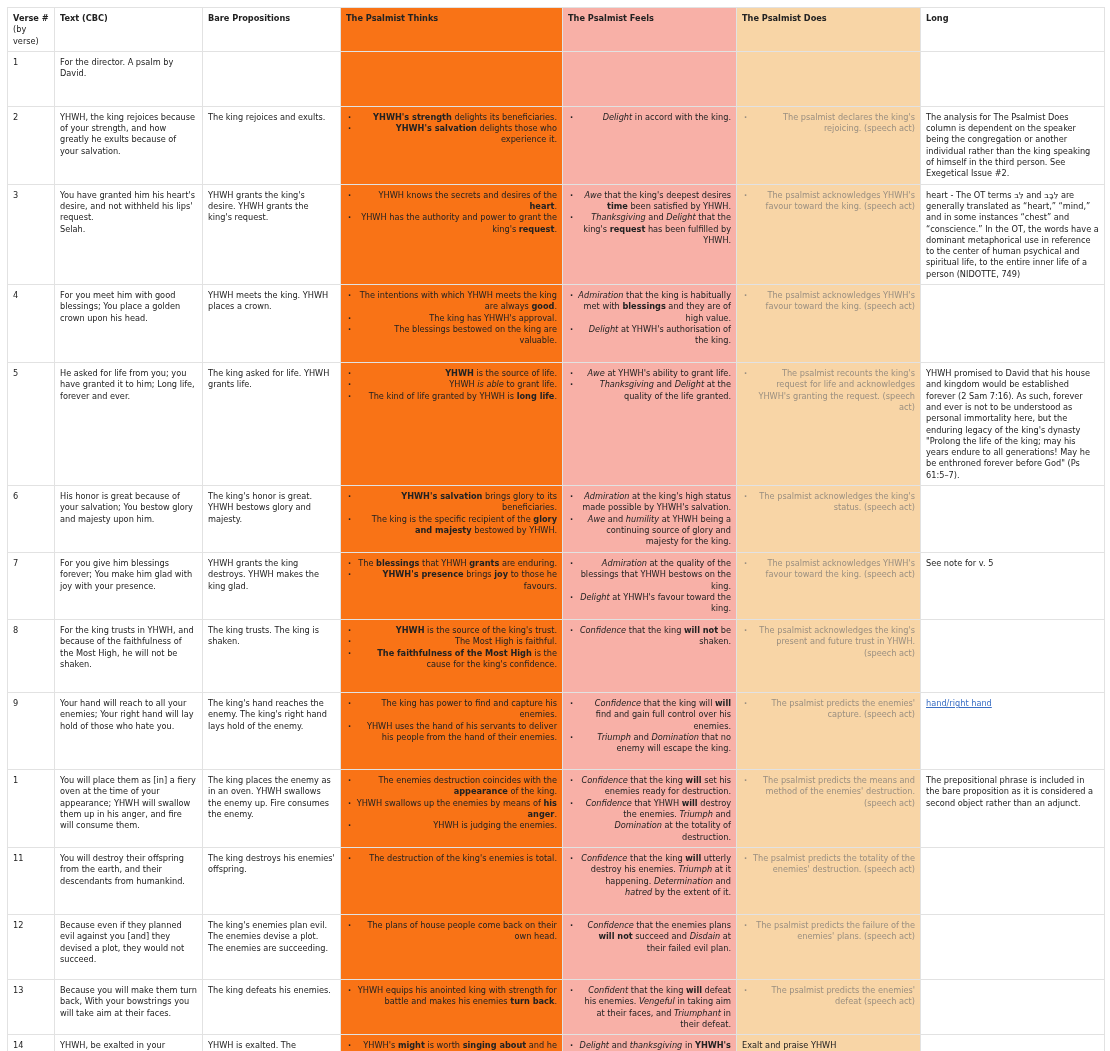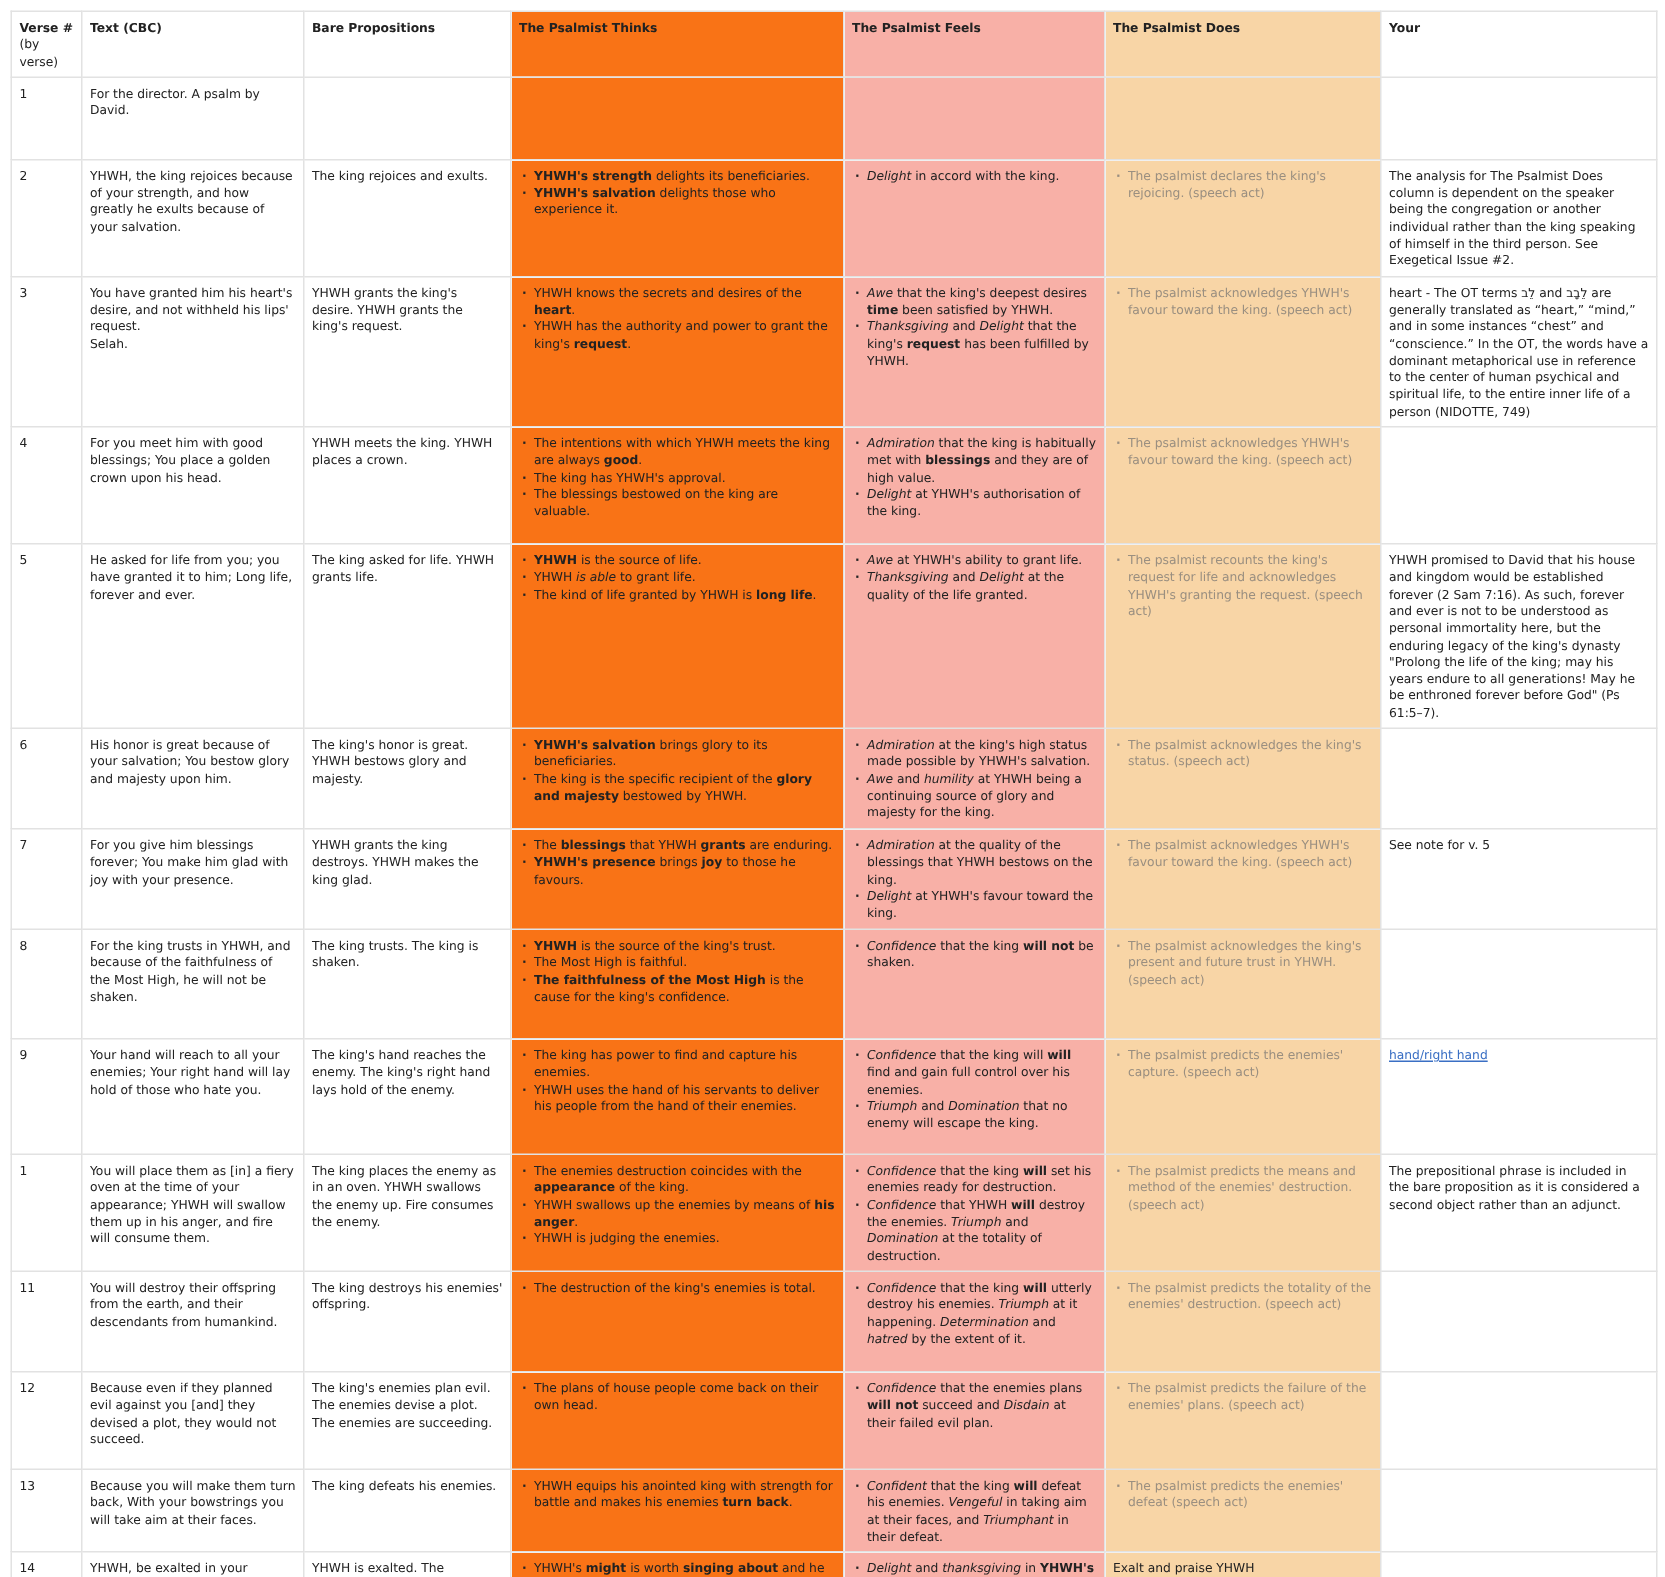--- a/index.html
+++ b/index.html
@@ -21,21 +21,21 @@
     word-wrap: break-word;
   }
   table.analysis th { font-weight: bold; }
   th .sub { font-weight: normal; display: block; }
   th.center { text-align: center; vertical-align: middle; }
   .thinks { background: #f97316; }
   .feels { background: #f8b0a7; margin-left: 23px; }
   .does { background: #f8d5a6; margin-top: 46px; }
   .notes { background: #ffffff; }
   ul.bullets { list-style: none; }
-  ul.bullets li { position: relative; padding-left: 10px; }
+  ul.bullets li { position: relative; padding-left: 10px; text-align: right; }
   ul.bullets li::before { content: "\00B7"; position: absolute; left: 2px; top: 0; font-weight: bold; }
   .does ul.bullets li { color: #9a8f80; }
   .does ul.bullets li::before { color: #9a8f80; }
   .link { color: #3a6fc4; text-decoration: underline; cursor: pointer; }
   b { font-weight: bold; }
   i { font-style: italic; }
   .pre { white-space: pre-line; margin-left: 23px; }
 </style>
 </head>
 <body>
@@ -54,21 +54,21 @@
     <tr style="height:41px">
       <th>
         <span>Verse #</span>
         <span class="sub">(by verse)</span>
       </th>
       <th>Text (CBC)</th>
       <th>Bare Propositions</th>
       <th class="thinks center">The Psalmist Thinks</th>
       <th class="feels center">The Psalmist Feels</th>
       <th class="does center">The Psalmist Does</th>
-      <th class="notes center">Your</th>
+      <th class="notes center">Long</th>
     </tr>
   </thead>
   <tbody id="table-body">
       <tr style="height: 55px;">
         <td>1</td>
         <td class="pre">For the director. A psalm by David.</td>
         <td></td>
         <td class="thinks"></td>
         <td class="feels"></td>
         <td class="does"></td>

